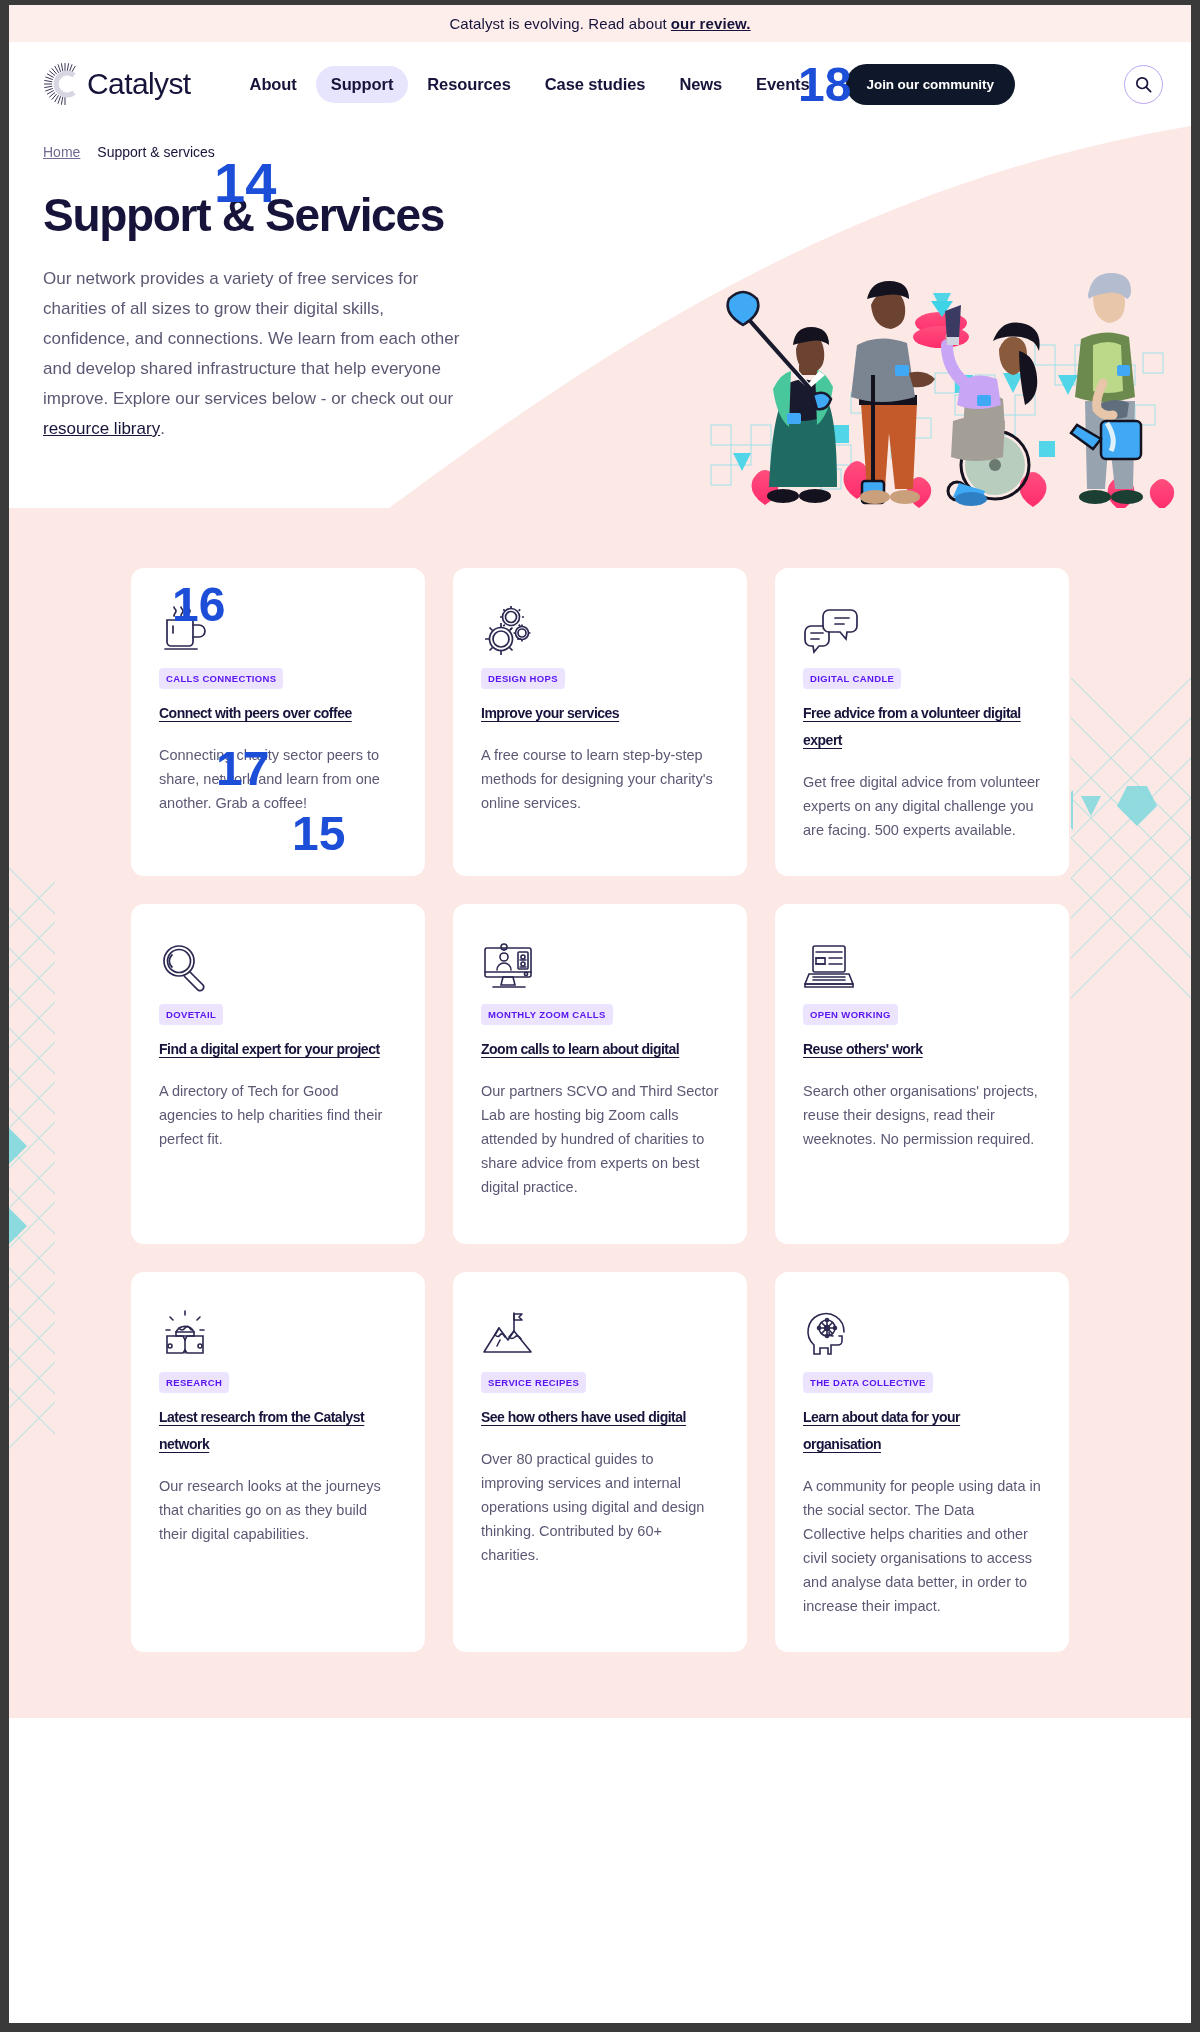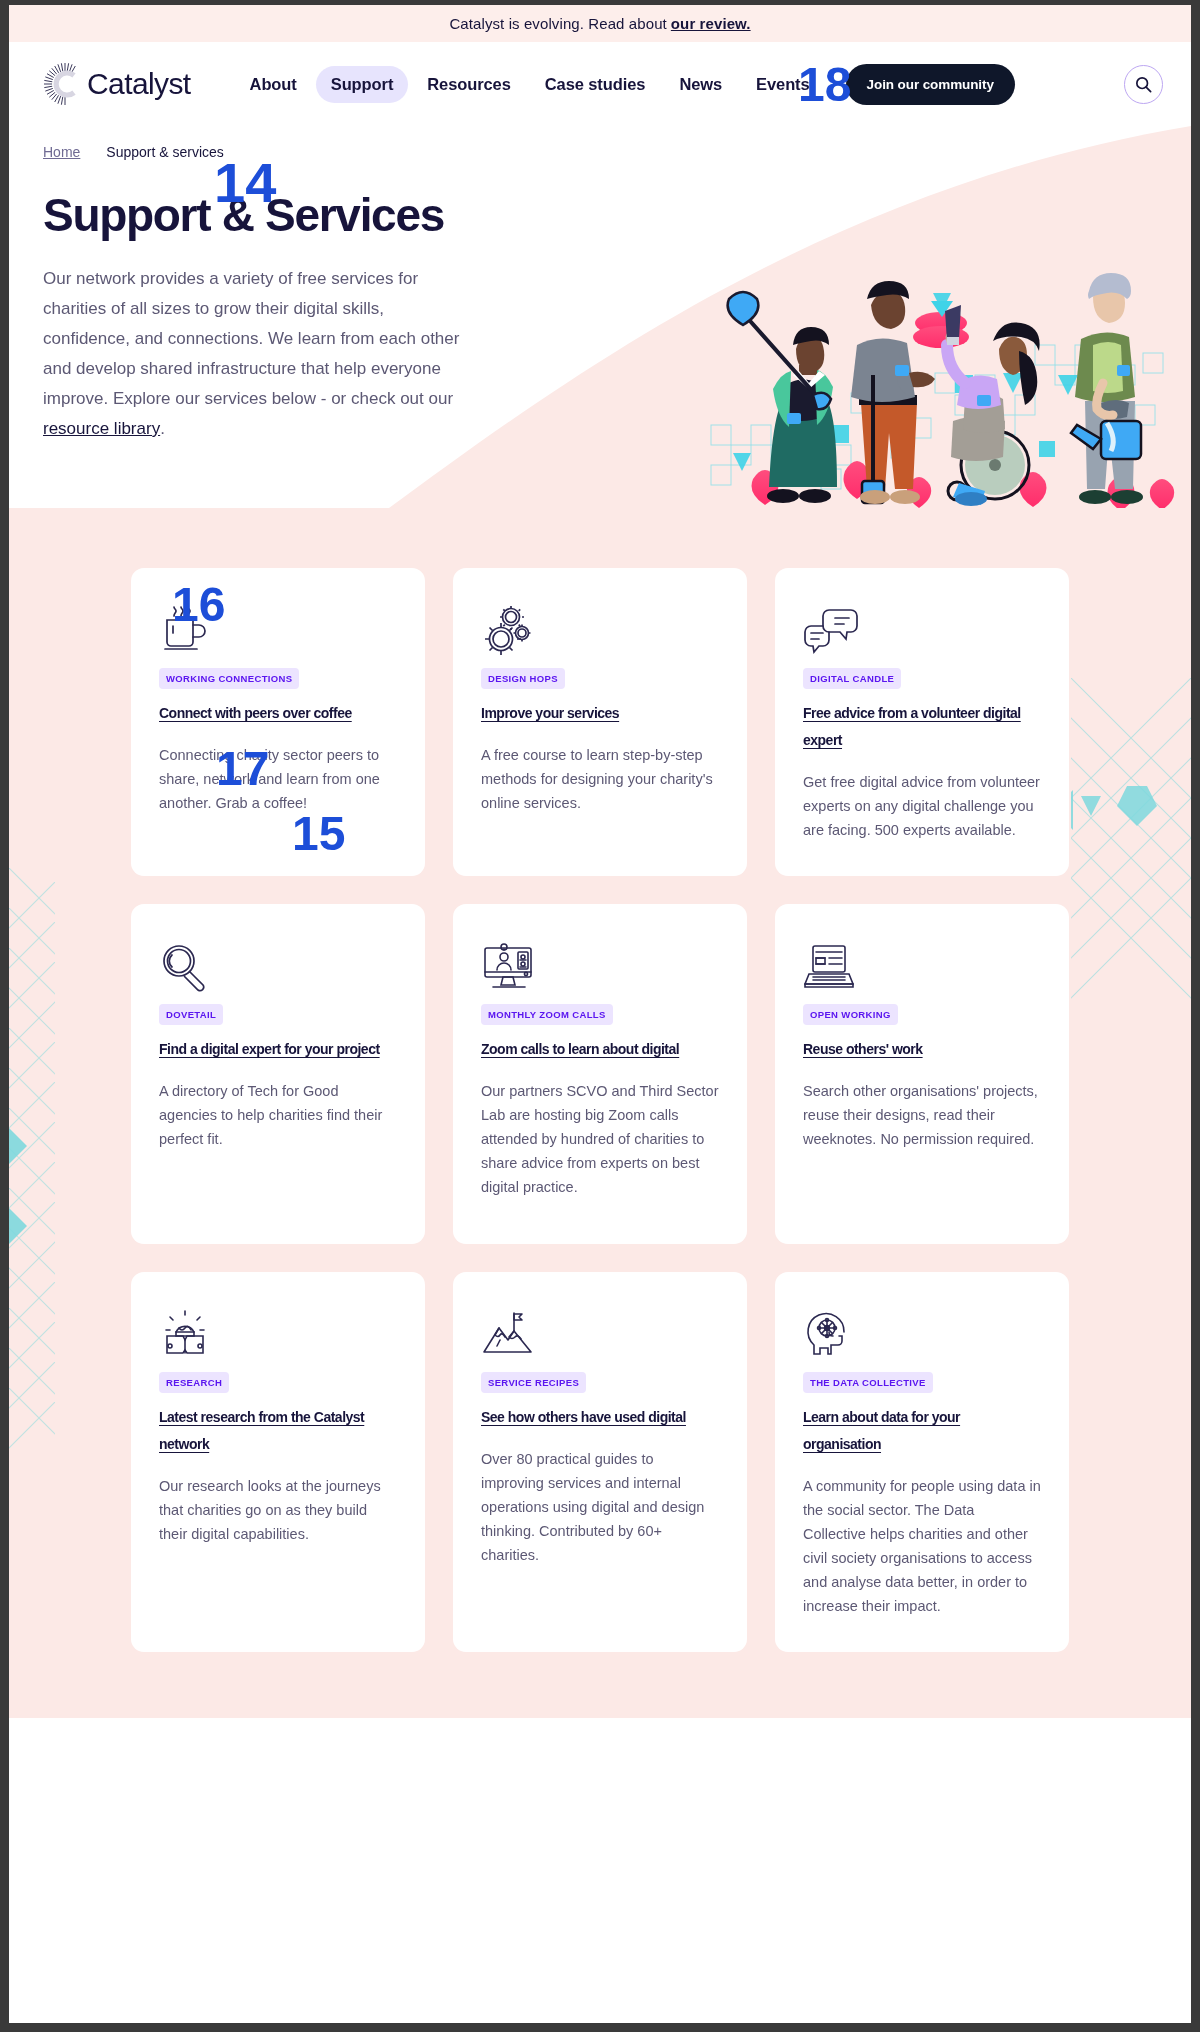--- a/index.html
+++ b/index.html
@@ -108,21 +108,21 @@
     position: absolute;
     inset: 0;
     z-index: 0;
     pointer-events: none;
   }
   .crumbs {
     position: relative; z-index: 5;
     padding-top: 18px;
     font-size: 14px;
     color: #17143b;
-    display: flex; gap: 26px;
+    display: flex; gap: 17px;
   }
   .crumbs a { color: #6f6a93; text-decoration: underline; }
   .crumbs span { color: #17143b; }
   .hero-title {
     position: relative; z-index: 5;
     font-size: 46px;
     font-weight: 700;
     color: #17143b;
     letter-spacing: -1.3px;
     margin-top: 28px;
@@ -497,21 +497,21 @@
               <path d="M8 14h26v22a4 4 0 0 1-4 4H12a4 4 0 0 1-4-4z"></path>
               <path d="M34 19h6a6 6 0 0 1 0 12h-6"></path>
               <path d="M6 43h32"></path>
               <path d="M15 10c0-3 2-3 2-5s-2-2-2-4"></path>
               <path d="M22 10c0-3 2-3 2-5s-2-2-2-4"></path>
               <path d="M29 10c0-3 2-3 2-5s-2-2-2-4"></path>
               <path d="M14 20v7"></path>
             </g>
           </svg>
         </div>
-        <span class="tag">WORKING CONNECTIONS</span>
+        <span class="tag">CALLS CONNECTIONS</span>
         <div class="card-title">Connect with peers over coffee</div>
         <div class="card-desc">Connecting charity sector peers to share, network and learn from one another. Grab a coffee!</div>
       </div>
 
       <div class="card r1">
         <div class="card-icon">
           <svg width="52" height="50" viewBox="0 0 52 50">
             <g fill="none" stroke="#2b2850" stroke-width="1.7">
               <circle cx="20" cy="33" r="8"></circle>
               <path d="M20 21v-4M20 45v4M8 33H4M36 33h4M11.5 24.5l-3-3M28.5 41.5l3 3M28.5 24.5l3-3M11.5 41.5l-3 3"></path>

